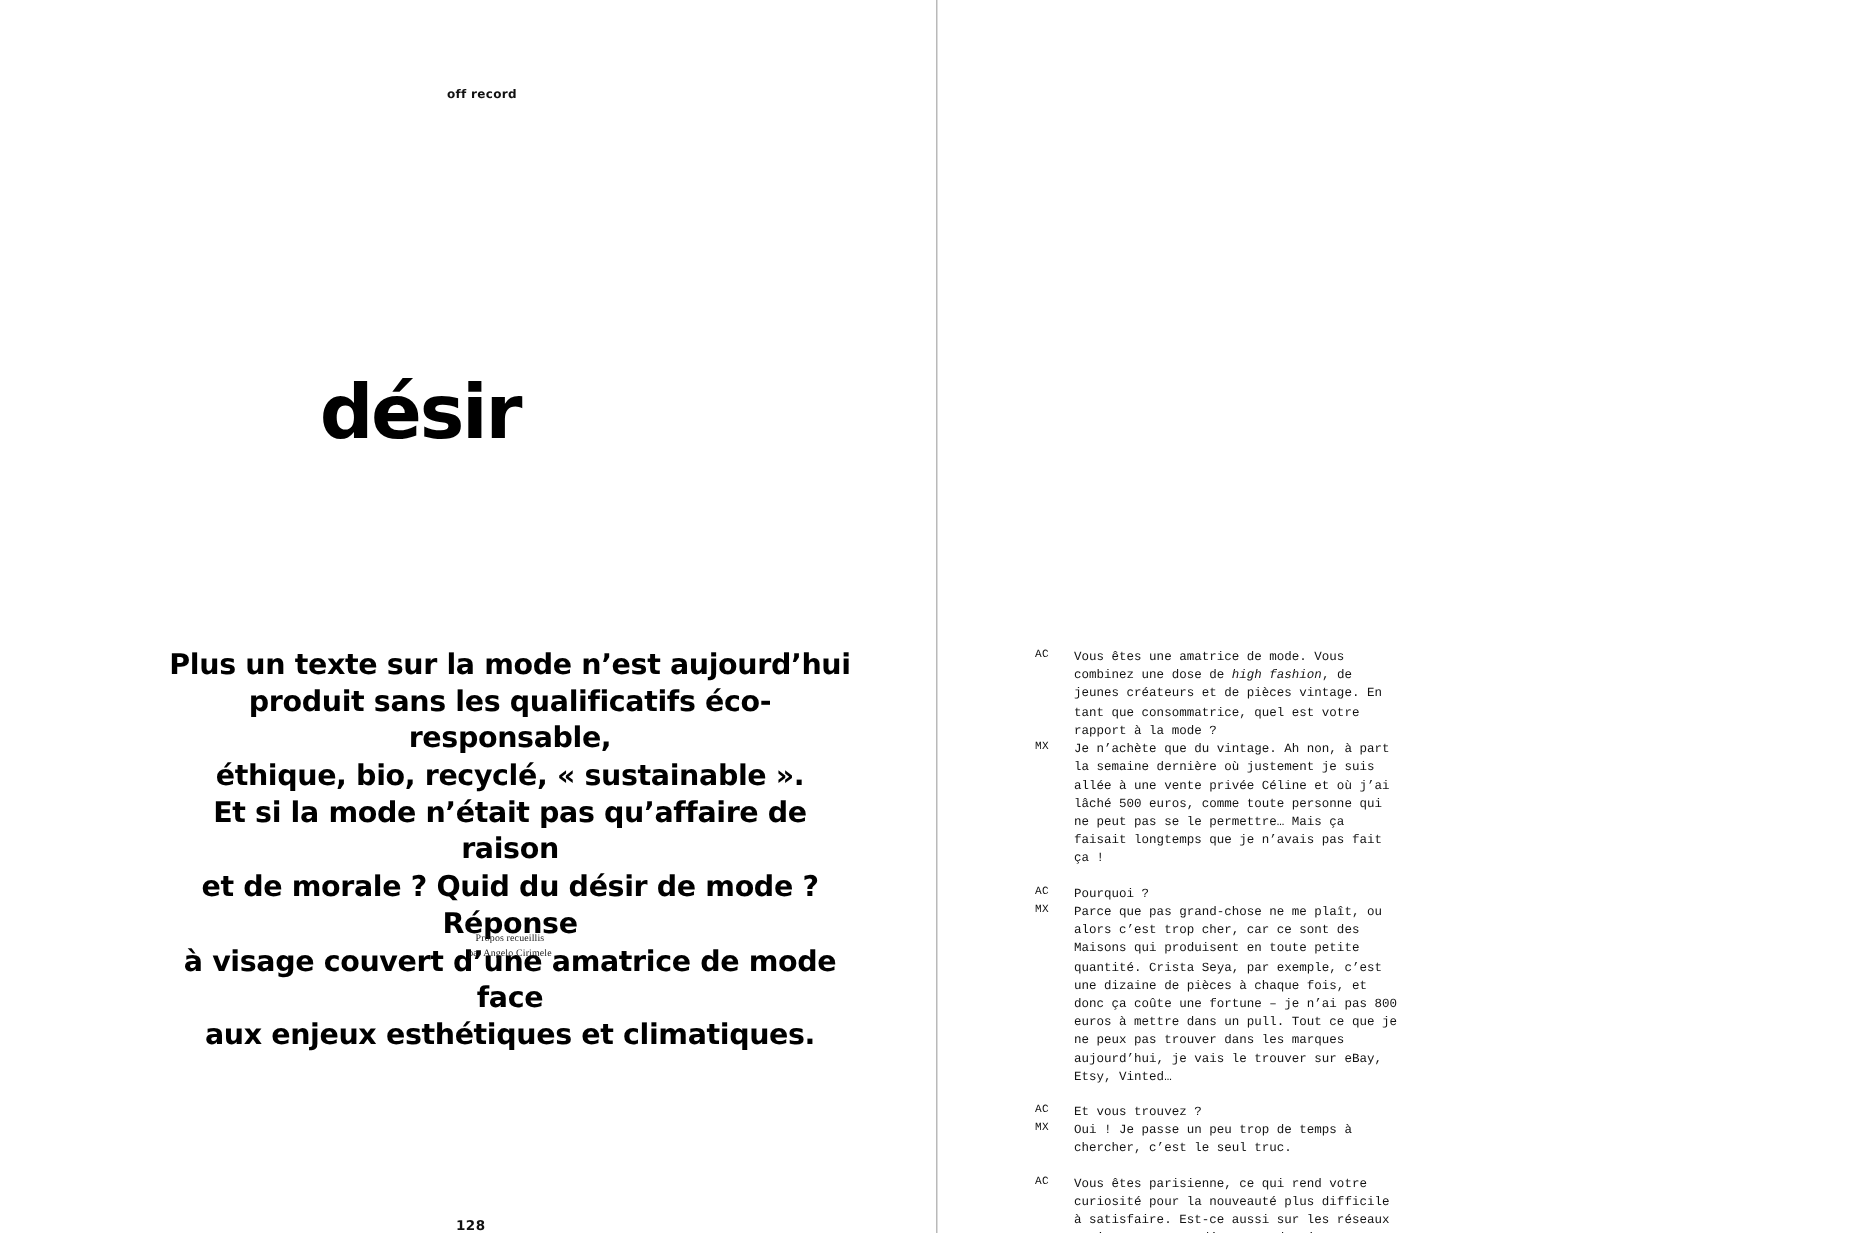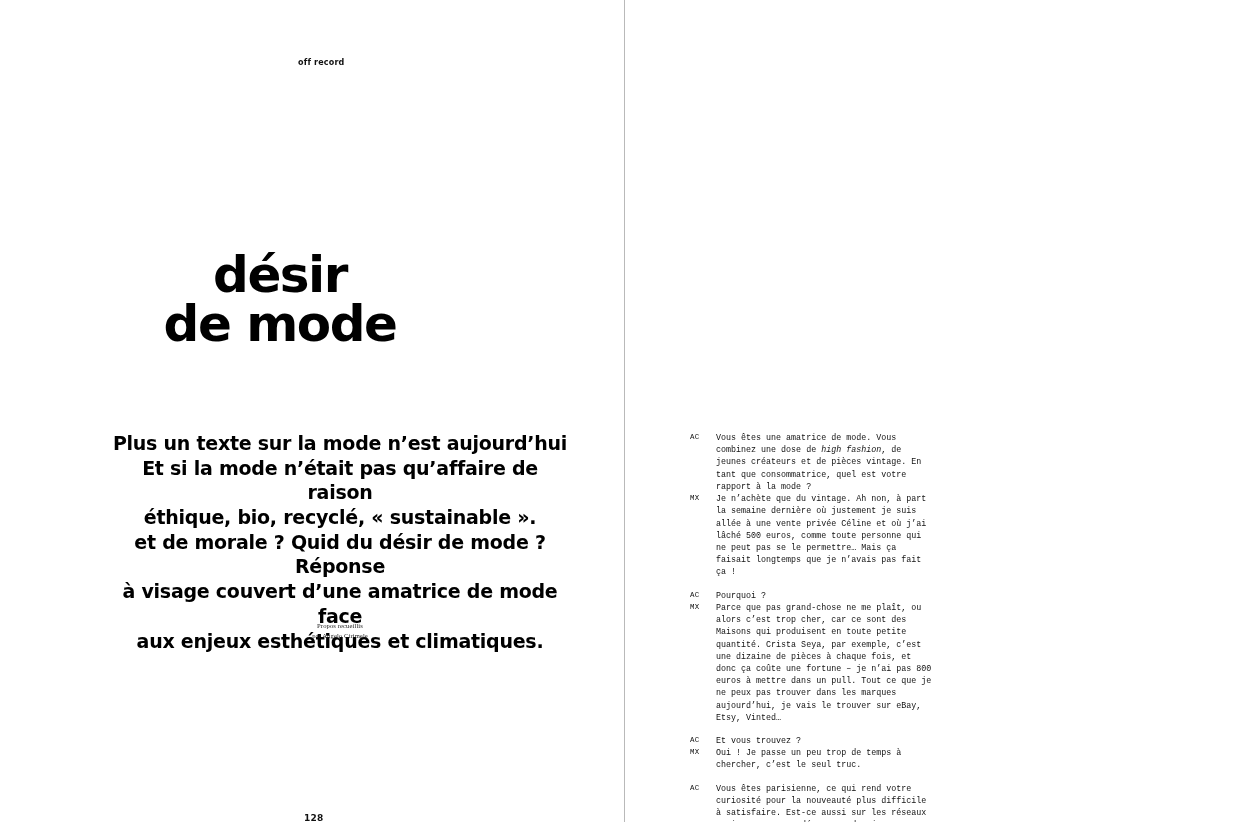--- a/index.html
+++ b/index.html
@@ -152,27 +152,27 @@
 <div class="spread">
 
   <div class="gutter"></div>
 
   <div class="page page-left">
 
     <div class="running-head">off record</div>
 
     <div class="display-title">
       <span class="tl1">désir</span>
-      <span class="tl2">de mode</span>
     </div>
 
     <div class="deck">
         <span class="dl">Plus un texte sur la mode n’est aujourd’hui</span>
+        <span class="dl">produit sans les qualificatifs éco-responsable,</span>
+        <span class="dl">éthique, bio, recyclé, « sustainable ».</span>
         <span class="dl">Et si la mode n’était pas qu’affaire de raison</span>
-        <span class="dl">éthique, bio, recyclé, « sustainable ».</span>
         <span class="dl">et de morale ? Quid du désir de mode ? Réponse</span>
         <span class="dl">à visage couvert d’une amatrice de mode face</span>
         <span class="dl">aux enjeux esthétiques et climatiques.</span>
       </div>
 
     <div class="credit">
         <span class="cl">Propos recueillis</span>
         <span class="cl">par Angelo Cirimele</span>
       </div>
 

